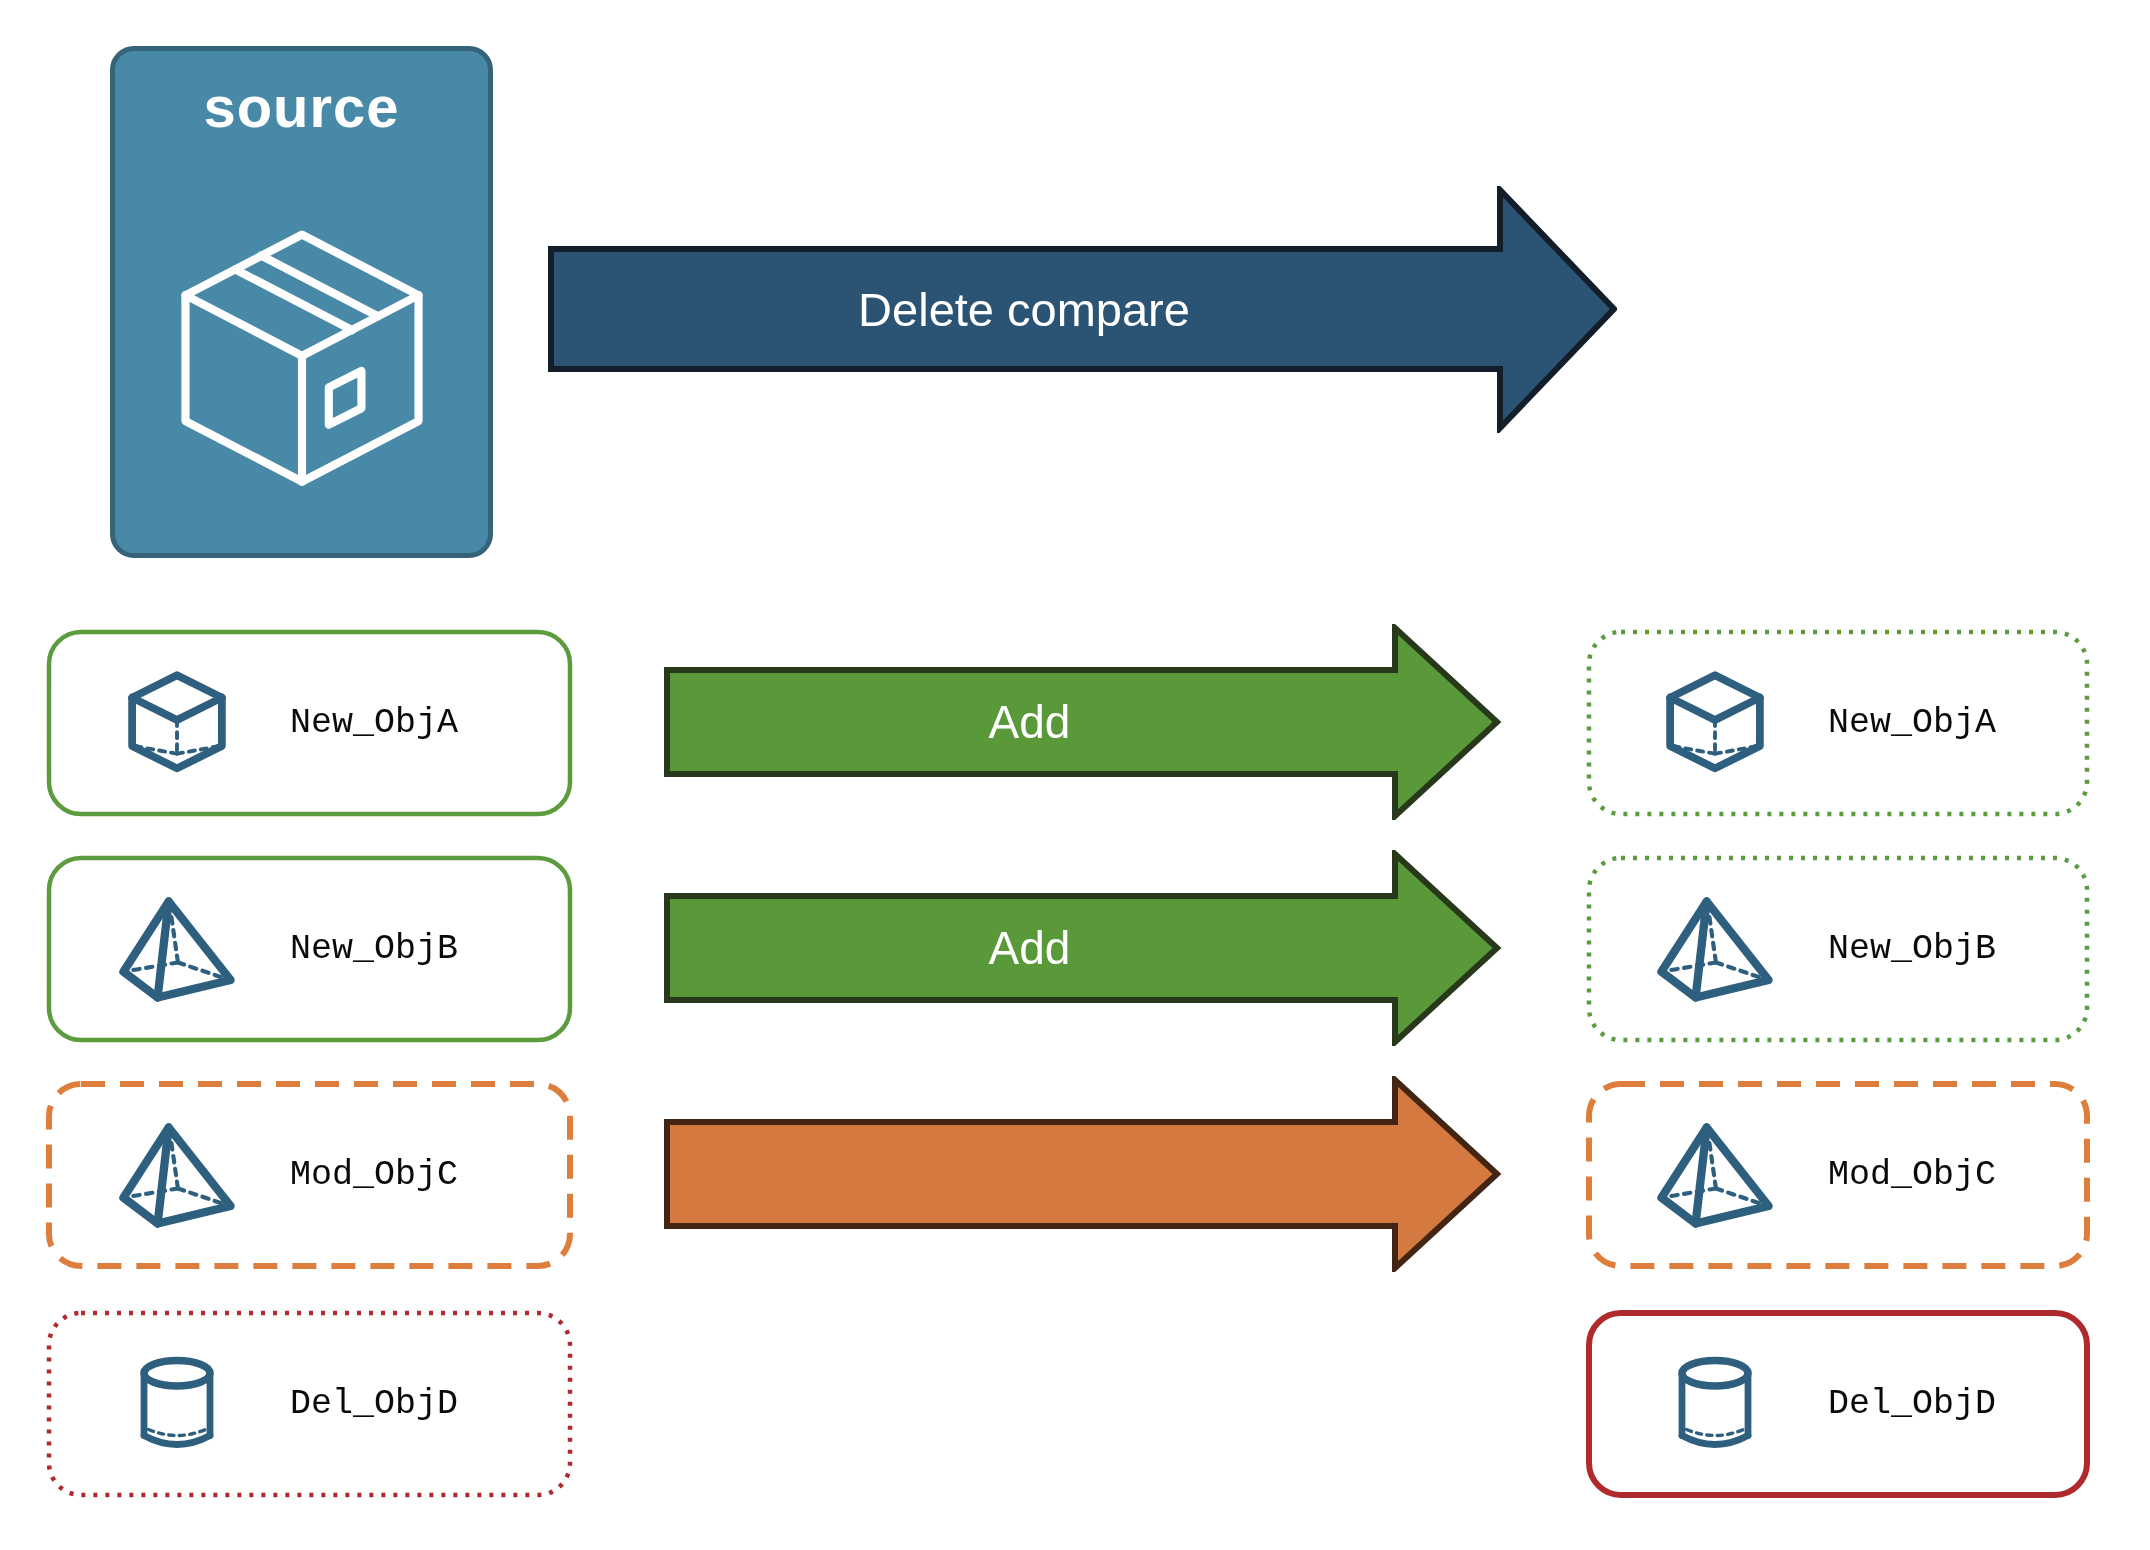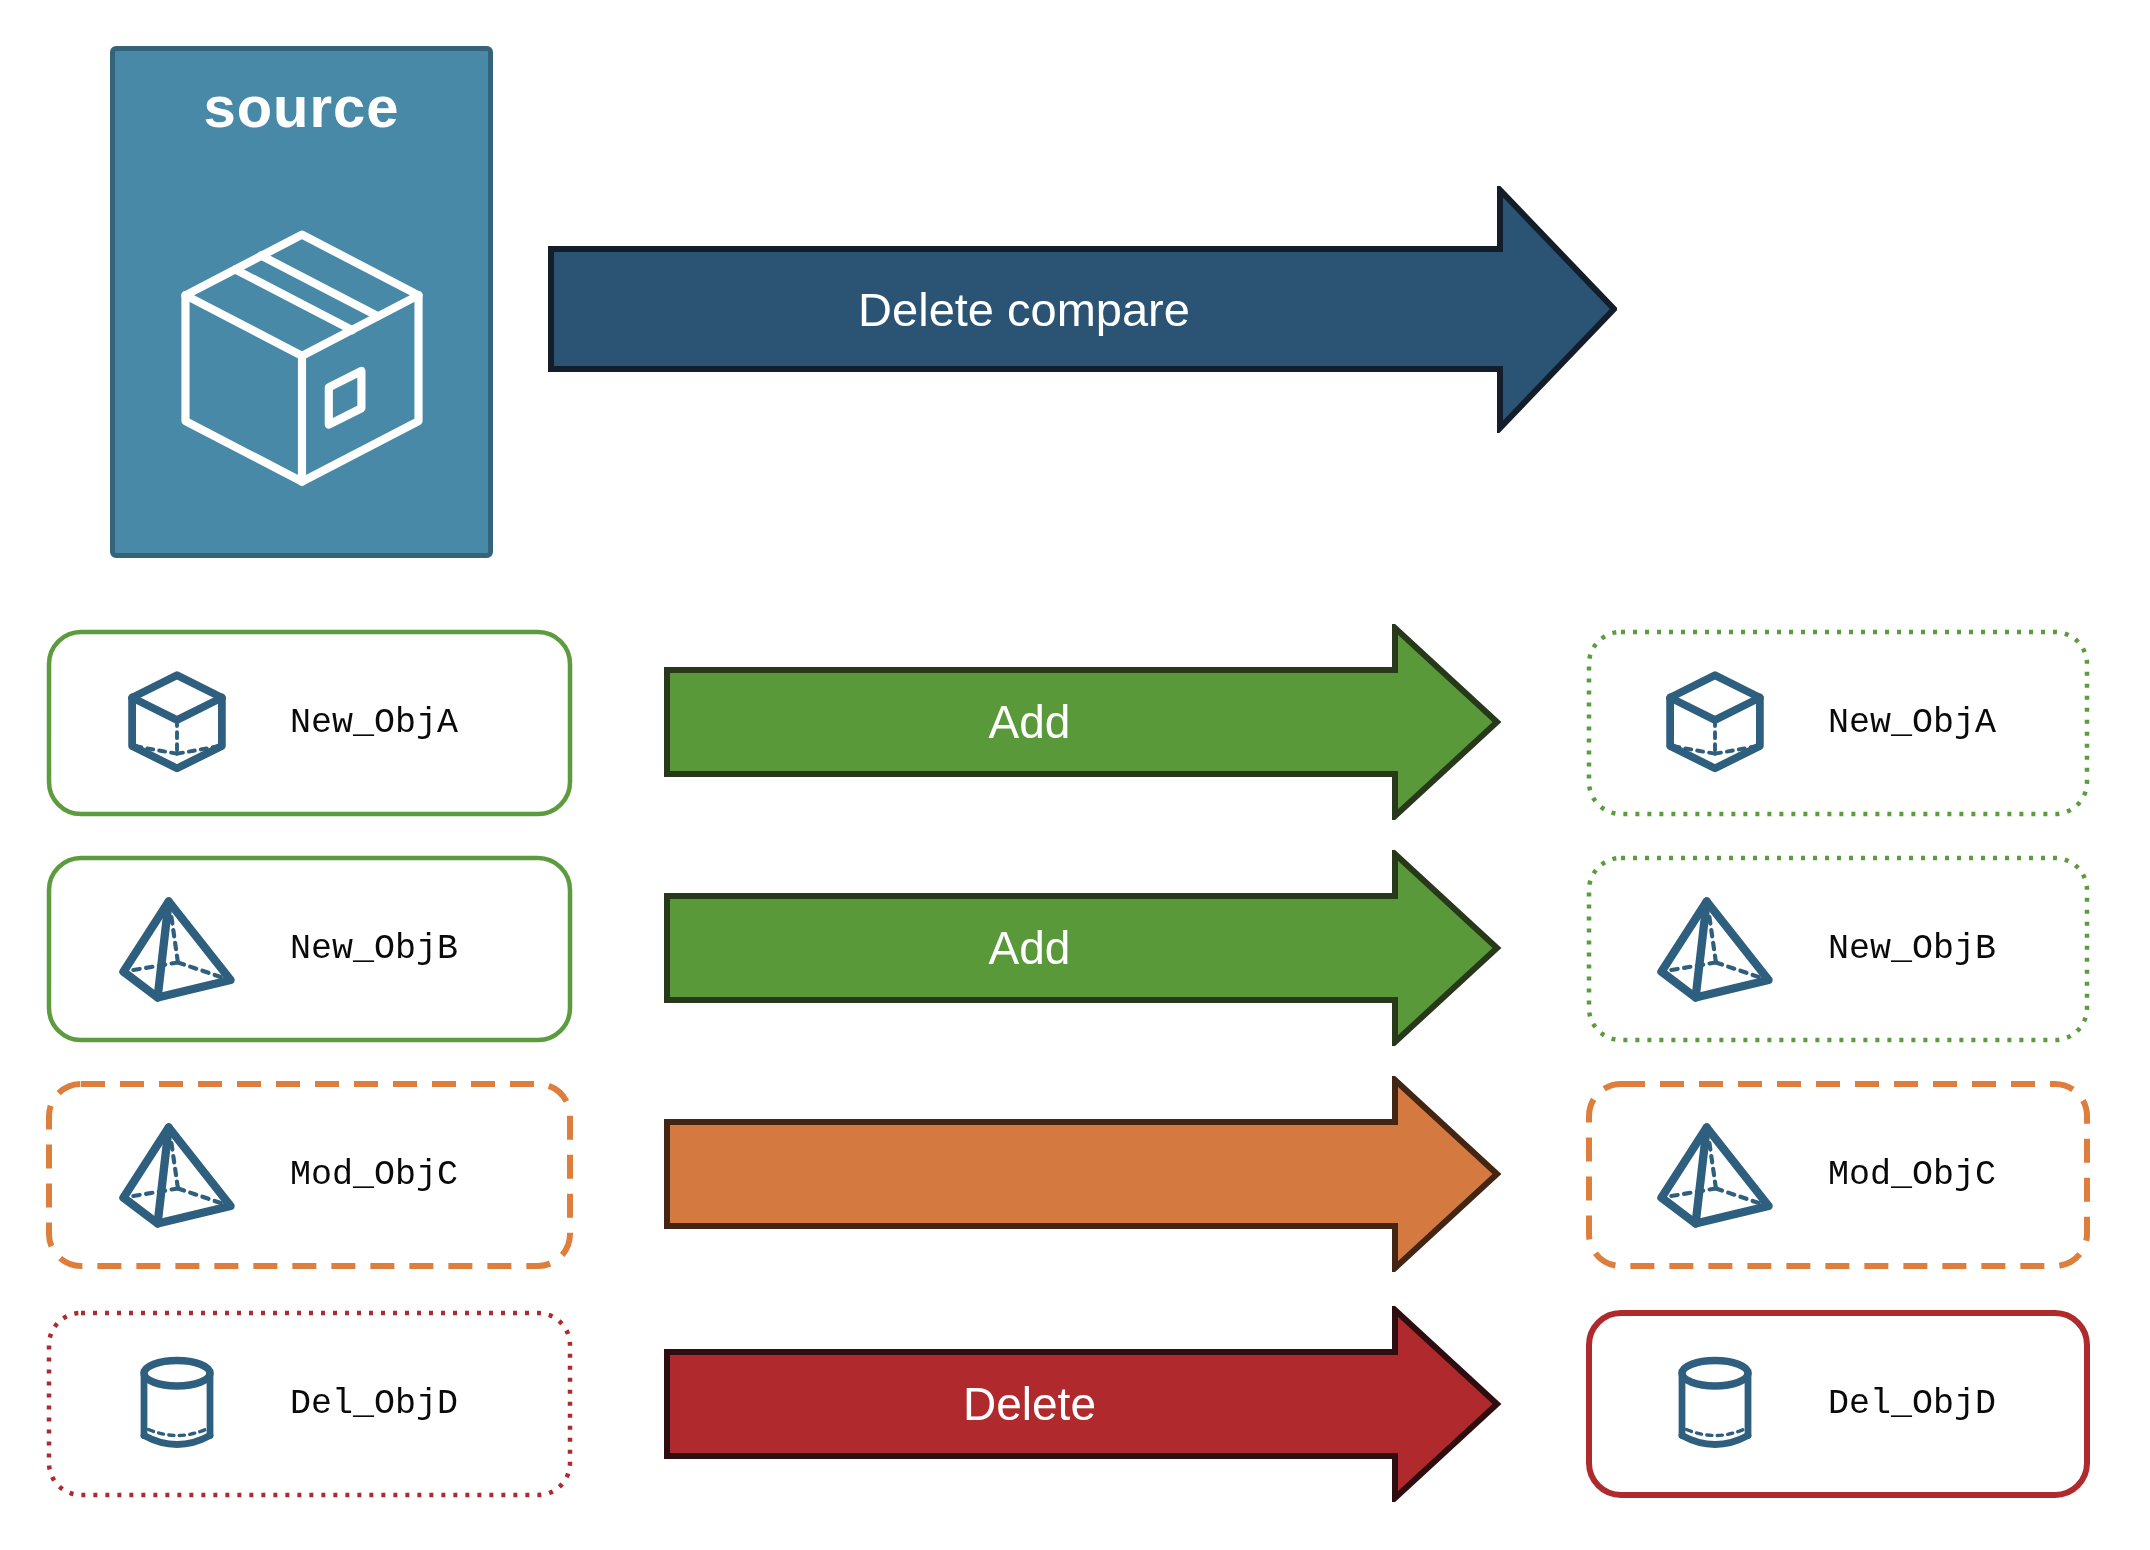--- a/index.html
+++ b/index.html
@@ -8,21 +8,21 @@
     width:2150px;height:1550px;
     background:var(--canvas-bg,#fff);
     font-family:"Liberation Sans", sans-serif;
     overflow:hidden;
   }
   
   .node{
     position:absolute;
     background:var(--node-fill);
     border:5px solid var(--node-border);
-    border-radius:6px;
+    border-radius:24px;
     box-sizing:border-box;
   }
   .node-title{
     margin-top:22px;
     text-align:center;
     color:#fff;
     font-size:58px;
     font-weight:bold;
     letter-spacing:1px;
   }
@@ -235,26 +235,20 @@
         <ellipse class="ic-solid-th" cx="52" cy="23" rx="44" ry="17"></ellipse>
         <line class="ic-solid" x1="8" y1="23" x2="8" y2="106"></line>
         <line class="ic-solid" x1="96" y1="23" x2="96" y2="106"></line>
         <path class="ic-solid" d="M8,106 Q52,130 96,106"></path>
         <path class="ic-dash" d="M14,98 Q52,114 90,98"></path>
       </svg>
     </span>
     <span class="obj-label">Del_ObjD</span>
   </div>
 
-  <div class="row-arrow" style="top:1306px;">
-    <svg width="839" height="196" viewBox="0 0 839 196">
-      <polygon class="poly-delete" points="3,46 731,46 731,4 833,98 731,192 731,150 3,150"></polygon>
-    </svg>
-    <div class="lbl">Delete</div>
-  </div>
 
   <div class="objbox right" style="top:1310px;">
     <svg class="border-svg" width="504" height="188">
       <rect class="bs-solid-red" x="3" y="3" width="498" height="182" rx="32"></rect>
     </svg>
     <span class="obj-icon">
       <svg width="78" height="96" viewBox="0 0 104 128">
         <ellipse class="ic-solid-th" cx="52" cy="23" rx="44" ry="17"></ellipse>
         <line class="ic-solid" x1="8" y1="23" x2="8" y2="106"></line>
         <line class="ic-solid" x1="96" y1="23" x2="96" y2="106"></line>

